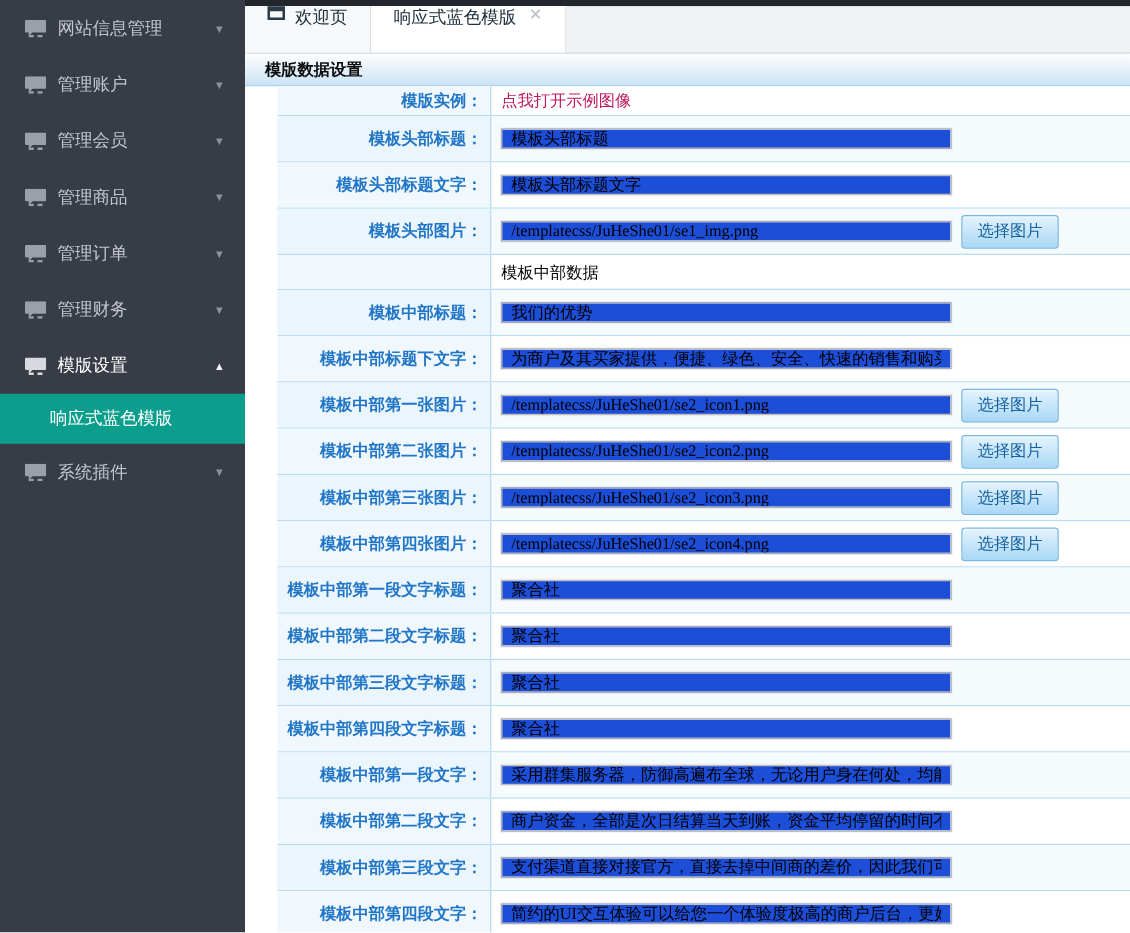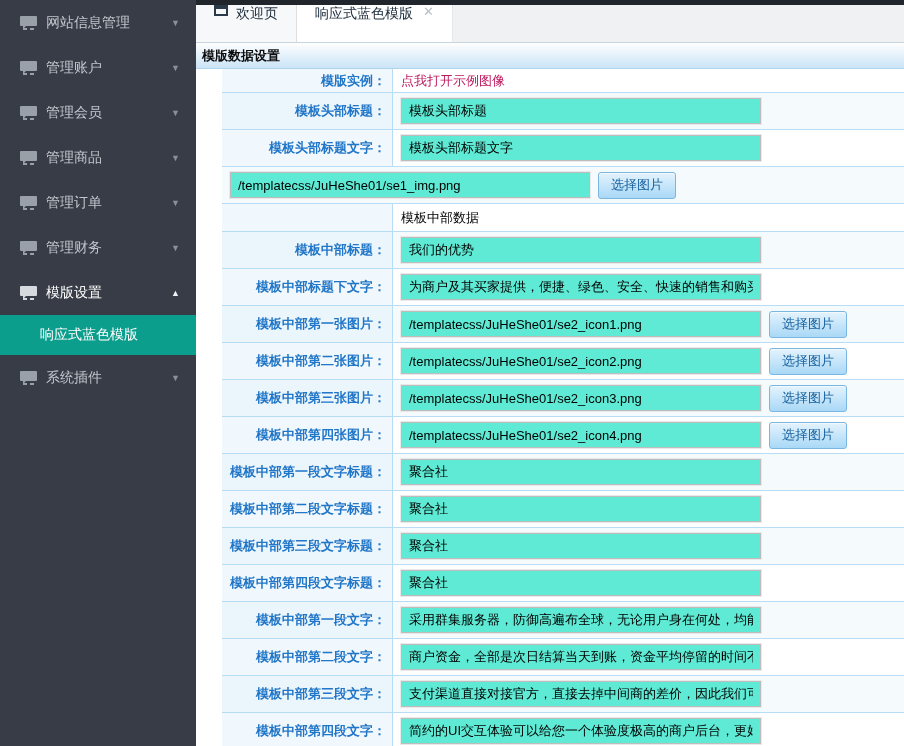--- a/index.html
+++ b/index.html
@@ -25,36 +25,36 @@
     border-bottom:1px solid #c7d5e1; flex:none; }
   .tab { display:flex; align-items:flex-start; padding:0 18px; font-size:14px;
     color:#21303f; background:#f7f8f9; border-right:1px solid #dcdfe2; cursor:pointer; }
   .tab.active { background:#ffffff; border-right:1px solid #e3e6e8; }
   .win-icon { width:14px; height:11px; border:2px solid #2b3a48; border-top-width:4px;
     margin-right:8px; flex:none; }
   .tab-close { margin-left:10px; color:#b9c0c7; font-size:13px; line-height:1; }
 
   .panel-hdr { height:26px; background:linear-gradient(#fefefe,#cbe4f7);
     border-bottom:1px solid #aed4ee; display:flex; align-items:center;
-    padding-left:6px; font-size:13px; font-weight:bold; color:#0d0d0d; flex:none; }
+    padding-left:16px; font-size:13px; font-weight:bold; color:#0d0d0d; flex:none; }
 
   
   .form { flex:1; overflow:hidden;padding-left:26px; }
   .row { display:flex; border-bottom:1px solid #b7dcf3; min-height:37px; background:#fff; }
   .row.short { min-height:24px; }
   .row.section { min-height:28px; }
   .row:nth-child(even) { background:#f5fafd; }
   .row .lbl { width:171px; flex:none; border-right:1px solid #b7dcf3;
     background:rgba(224,240,250,.45);
     display:flex; align-items:center; justify-content:flex-end; padding-right:6px;
     color:#2176c7; font-size:13px; font-weight:bold; white-space:nowrap; }
   .row .val { flex:1; display:flex; align-items:center; padding-left:8px; min-width:0; }
-  .row .val input { width:360px; height:26px; border:1px solid #bdbdbd;
-    box-shadow:0 0 0 1px #e9e9e9; background:#5eead4; padding:0 7px; font-size:13px;
-    color:#000; font-family:Liberation Sans, sans-serif; }
+  .row .val input { width:360px; height:16px; border:1px solid #bdbdbd;
+    box-shadow:0 0 0 1px #e9e9e9; background:#1d4ed8; padding:0 7px; font-size:13px;
+    color:#000; font-family:Liberation Serif, serif; }
   .link { color:#be185d; font-size:13px; cursor:pointer; }
   .section-txt { font-size:13px; color:#000;text-align:right; }
   .pick-btn { margin-left:8px; height:27px; padding:0 12px; font-size:13px; font-weight:normal;
     color:#15609f; background:linear-gradient(#e4f3fd,#a9d8f6); border:1px solid #79b7e2;
     border-radius:3px; cursor:pointer; box-shadow:inset 0 1px 0 #f3fafe;
     font-family:"Liberation Sans", sans-serif; flex:none; }
 </style>
 </head>
 <body>
 
@@ -171,20 +171,21 @@
       </div>
 
       <div class="row">
         <div class="lbl">模板头部标题文字：</div>
         <div class="val">
             <input type="text" value="模板头部标题文字" style="">
           </div>
       </div>
 
       <div class="row">
+        <div class="lbl">模板头部图片：</div>
         <div class="val">
           <input type="text" value="/templatecss/JuHeShe01/se1_img.png" style="">
           <button class="pick-btn">选择图片</button>
         </div>
       </div>
 
       <div class="row section">
         <div class="lbl"></div>
         <div class="val">
             <span class="section-txt">模板中部数据</span>

